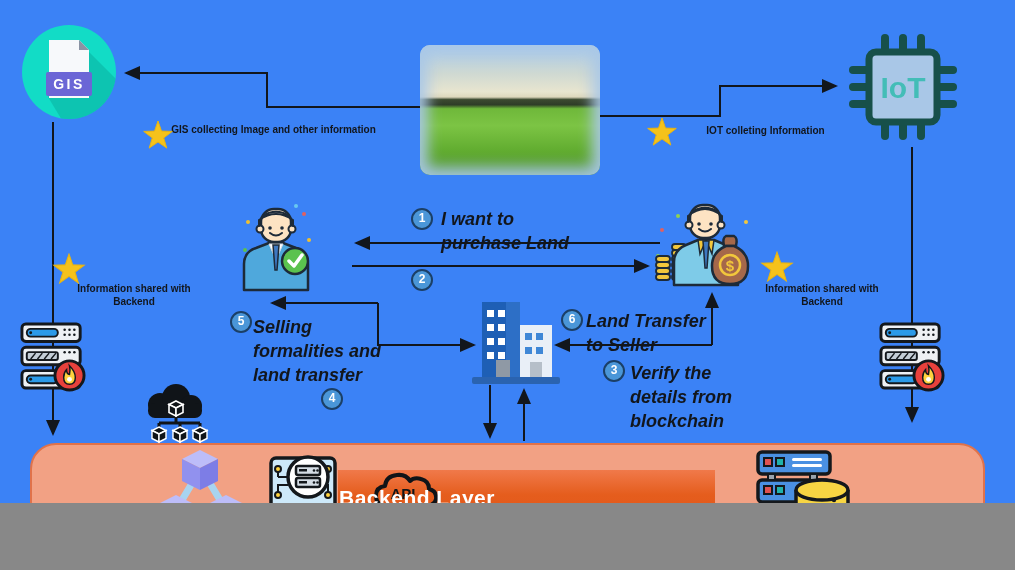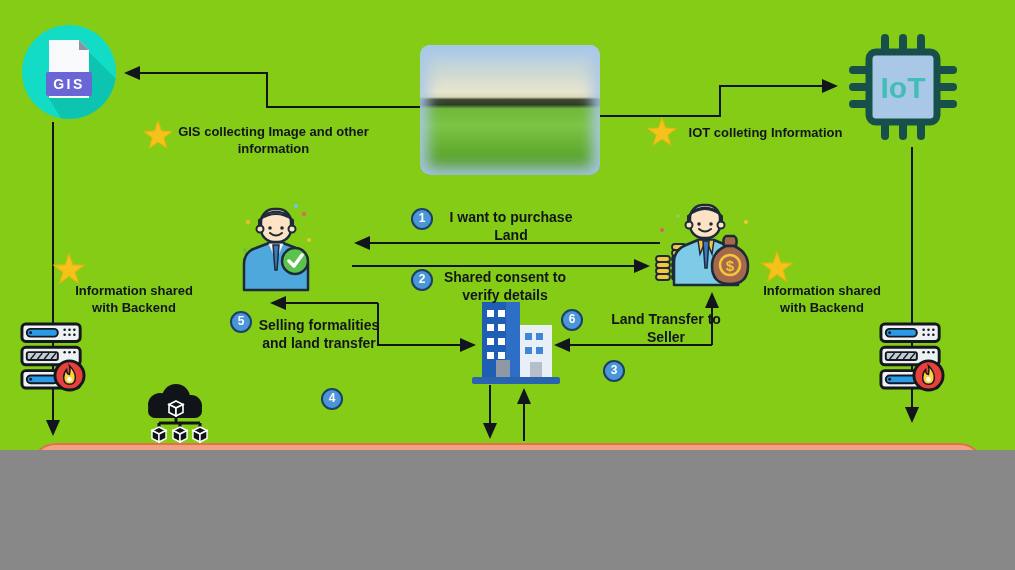--- a/index.html
+++ b/index.html
@@ -1,35 +1,35 @@
 <!DOCTYPE html>
 <html><head>
 <meta charset="utf-8">
 <style>
   html,body{margin:0;padding:0;background:#888;}
   .canvas{
-    position:relative;width:1015px;height:450px;overflow:hidden;
-    background:#84cc16;
+    position:relative;width:1015px;height:503px;overflow:hidden;
+    background:#3b82f6;
     font-family:"Liberation Sans",sans-serif;
     color:#12161c;
   }
   .abs{position:absolute;}
   .cap{
-    position:absolute;font-weight:bold;font-size:13px;line-height:1.32;
+    position:absolute;font-weight:bold;font-size:10px;line-height:1.32;
     text-align:center;color:#12161c;
   }
   .step-badge{
     position:absolute;width:22px;height:22px;border-radius:50%;
     background:#4a96d8;border:2.5px solid #1b3f66;box-sizing:border-box;
     color:#fff;font-weight:bold;font-size:12px;line-height:17px;text-align:center;
     z-index:4;
   }
   .step-label{
-    position:absolute;font-weight:bold;font-size:14px;line-height:1.32;
-    text-align:center;color:#12161c;z-index:4;
+    position:absolute;font-weight:bold;font-size:18px;line-height:1.32;
+    text-align:left;color:#12161c;z-index:4;font-style:italic;
   }
   .band{
     position:absolute;left:30px;top:443px;width:955px;height:110px;
     background:#f2a184;border:2px solid #e0724a;border-radius:26px;
     box-sizing:border-box;z-index:0;
   }
   .backend-bar{
     position:absolute;left:338px;top:470px;width:377px;height:55px;
     background:linear-gradient(180deg,#f0794a 0%,#e55d1d 45%,#e2581a 100%);
     z-index:2;display:flex;align-items:center;
@@ -294,27 +294,27 @@
       <polygon points="49,49.5 42,53 42,61 49,57.5"></polygon>
       <polygon points="62,46 69,49.5 62,53 55,49.5"></polygon>
       <polygon points="55,49.5 62,53 62,61 55,57.5"></polygon>
       <polygon points="69,49.5 62,53 62,61 69,57.5"></polygon>
     </g>
   </svg>
 
   <div class="step-badge" style="left:411px;top:208px;">1</div>
   <div class="step-label" style="left:441px;top:208px;width:140px;">I want to purchase Land</div>
   <div class="step-badge" style="left:411px;top:269px;">2</div>
-  <div class="step-label" style="left:440px;top:268px;width:130px;">Shared consent to verify details</div>
   <div class="step-badge" style="left:603px;top:360px;">3</div>
+  <div class="step-label" style="left:630px;top:362px;width:126px;">Verify the details from blockchain</div>
   <div class="step-badge" style="left:321px;top:388px;">4</div>
   <div class="step-badge" style="left:230px;top:311px;">5</div>
   <div class="step-label" style="left:253px;top:316px;width:132px;">Selling formalities and land transfer</div>
   <div class="step-badge" style="left:561px;top:309px;">6</div>
-  <div class="step-label" style="left:606px;top:310px;width:120px;">Land Transfer to Seller</div>
+  <div class="step-label" style="left:586px;top:310px;width:120px;">Land Transfer to Seller</div>
 
 
   <svg class="abs z3" style="left:158px;top:446px;" width="92" height="94" viewBox="0 0 92 94">
     <g stroke="#a8d4f0" stroke-width="7" stroke-linecap="round">
       <line x1="36" y1="34" x2="24" y2="54"></line>
       <line x1="50" y1="34" x2="62" y2="54"></line>
       <line x1="28" y1="66" x2="58" y2="66"></line>
     </g>
     <g>
       <polygon points="42,4 60,13 42,22 24,13" fill="#bdbdf9"></polygon>

